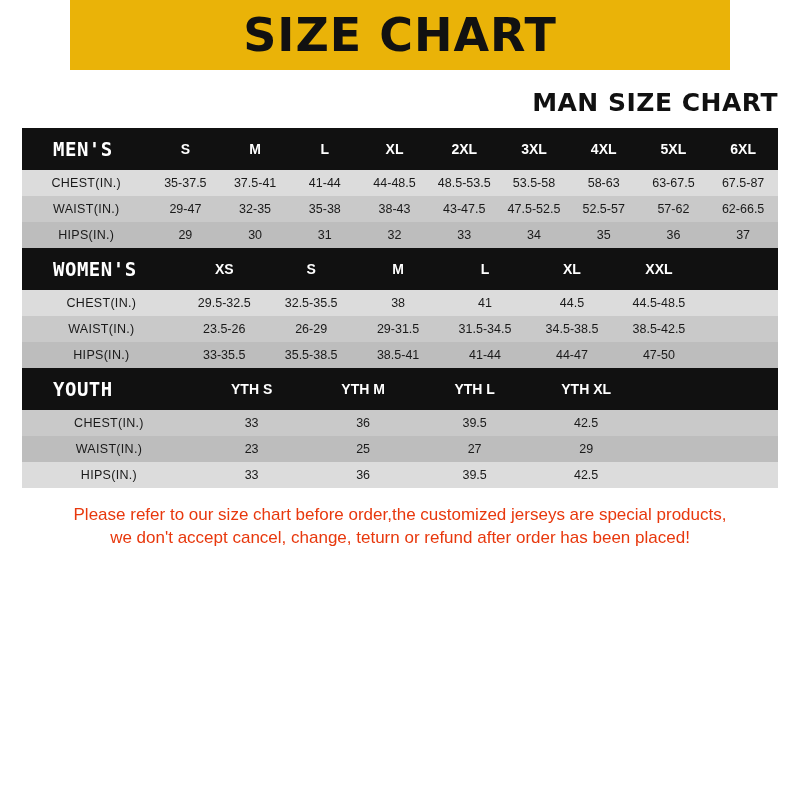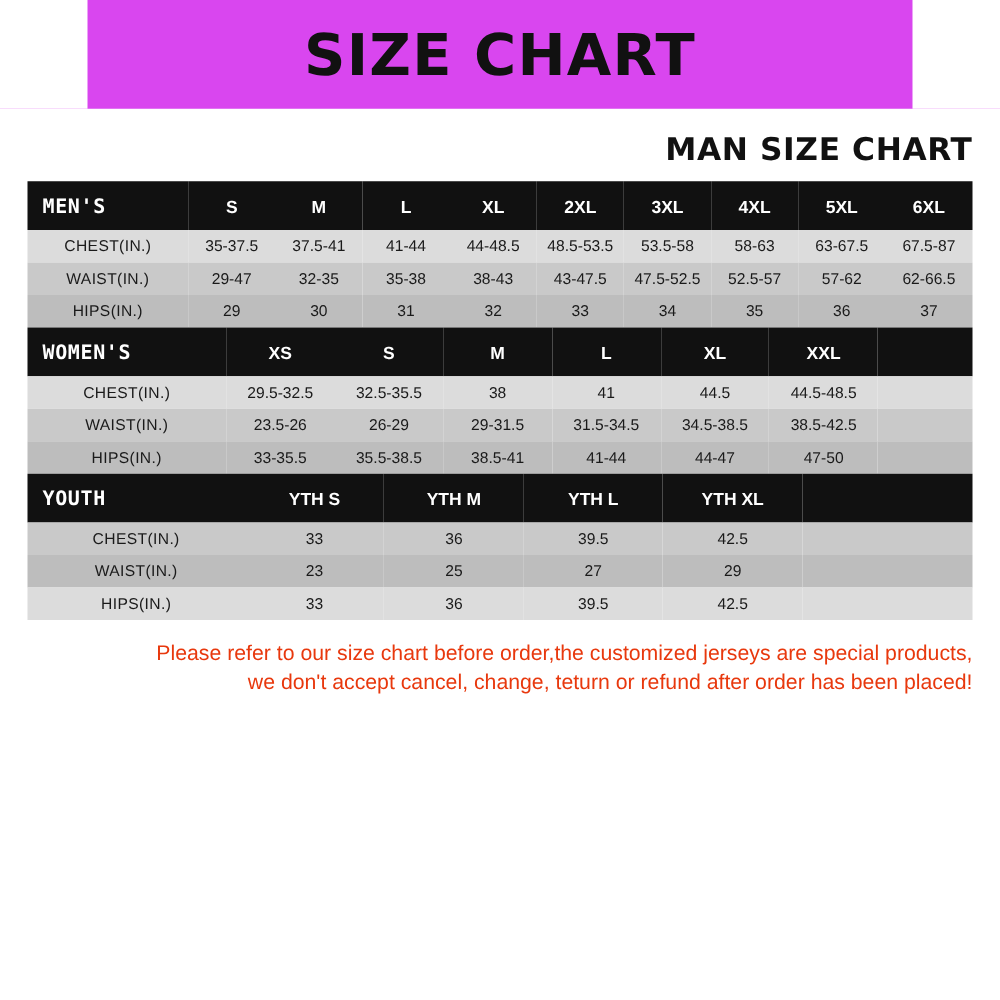--- a/index.html
+++ b/index.html
@@ -16,22 +16,22 @@
   .page {
     position: relative;
     width: 800px;
     height: 800px;
     background: #ffffff;
     box-sizing: border-box;
   }
   
   .header-band {
     position: relative;
-    height: 87px;
-    background: #d946ef;
+    height: 70px;
+    background: #eab308;
     display: flex;
     align-items: center;
     justify-content: center;
     text-align: right;
   }
   .header-band::before,
   .header-band::after {
     content: "";
     position: absolute;
     top: 0;
@@ -81,23 +81,23 @@
   }
   table.size-table thead th {
     background: #111111;
     color: #ffffff;
     font-size: 14px;
     font-weight: bold;
     padding: 10px 2px;
   }
   table.size-table thead th.row-head {
     text-align: left;
-    padding-left: 12px;
+    padding-left: 31px;
     font-family: "DejaVu Sans Mono", monospace;
-    font-size: 16px;
+    font-size: 19px;
     letter-spacing: 0.5px;
   }
   table.size-table tbody td.row-head {
     font-weight: normal;
     font-size: 12.5px;
     letter-spacing: 0.3px;
   }
   table.size-table tbody tr.shade-a td { background: #dcdcdc; }
   table.size-table tbody tr.shade-b td { background: #c9c9c9; }
   table.size-table tbody tr.shade-c td { background: #bdbdbd; }
@@ -108,21 +108,21 @@
   table#youth-table col.c0 { width: 23%; }
   table#youth-table col.pad { width: 18%; }
   table#women-table col.pad { width: 10%; }
 
   .footer-note {
     margin-top: 16px;
     padding: 0 22px;
     color: #e8380d;
     font-size: 17px;
     line-height: 1.35;
-    text-align: right;
+    text-align: center;
     font-family: "Liberation Sans", sans-serif;
   }
   .footer-note div { white-space: nowrap; }
 </style>
 </head>
 <body>
 
 <div class="page">
 
   <div class="header-band">

